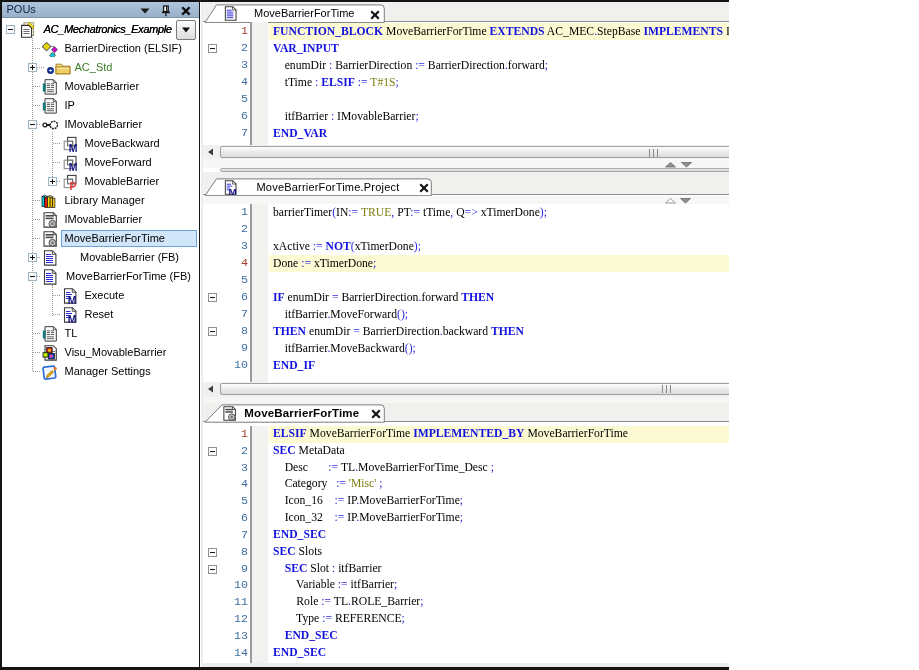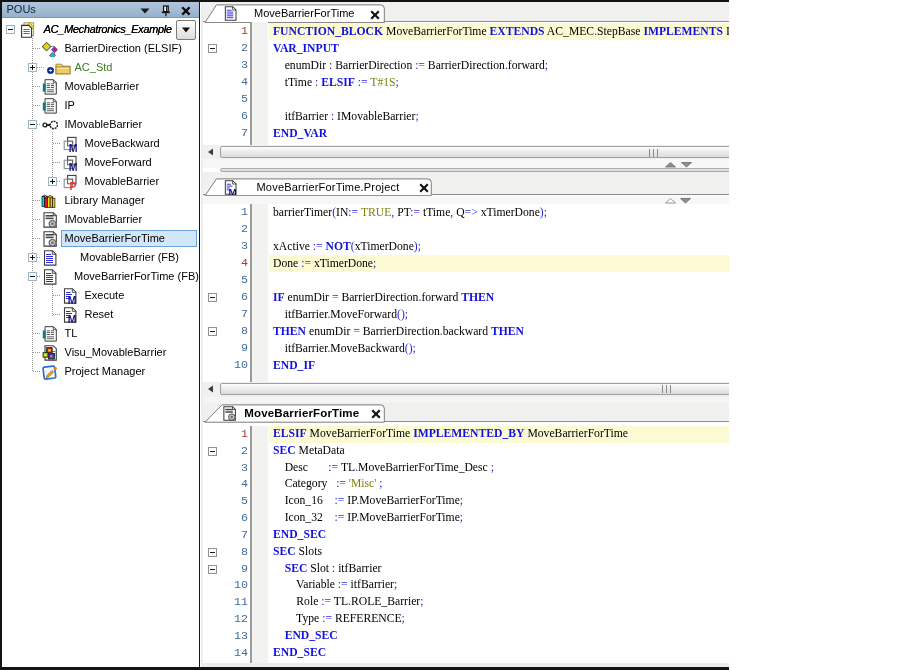--- a/index.html
+++ b/index.html
@@ -273,26 +273,26 @@
 <div class="tr" style="left:64.5px;top:77px">MovableBarrier</div>
 <div class="tr" style="left:64.5px;top:96px">IP</div>
 <div class="tr" style="left:64.5px;top:115px">IMovableBarrier</div>
 <div class="tr" style="left:84.5px;top:134px">MoveBackward</div>
 <div class="tr" style="left:84.5px;top:153px">MoveForward</div>
 <div class="tr" style="left:84.5px;top:172px">MovableBarrier</div>
 <div class="tr" style="left:64.5px;top:191px">Library Manager</div>
 <div class="tr" style="left:64.5px;top:210px">IMovableBarrier</div>
 <div class="tr" style="left:64.5px;top:229px">MoveBarrierForTime</div>
 <div class="tr" style="left:80px;top:248px">MovableBarrier (FB)</div>
-<div class="tr" style="left:74px;top:267px">MoveBarrierForTime (FB)</div>
+<div class="tr" style="left:66px;top:267px">MoveBarrierForTime (FB)</div>
 <div class="tr" style="left:84.5px;top:286px">Execute</div>
 <div class="tr" style="left:84.5px;top:305px">Reset</div>
 <div class="tr" style="left:64.5px;top:324px">TL</div>
 <div class="tr" style="left:64.5px;top:343px">Visu_MovableBarrier</div>
-<div class="tr" style="left:64.5px;top:362px">Project Manager</div>
+<div class="tr" style="left:64.5px;top:362px">Manager Settings</div>
 
 <div class="a" style="left:176px;top:19.5px;width:20px;height:20px;background:linear-gradient(#fefefe,#dcdcdc);border:1px solid #7a7a7a;border-radius:2px;box-sizing:border-box"></div>
 <svg class="a" style="left:182px;top:27px" width="9" height="6">
       <polygon points="0,0.5 8,0.5 4,5.5" fill="#111"></polygon>
     </svg>
 
 <div class="a" id="edbase" style="left:203px;top:2.2px;width:712px;height:665.2px;background:#fff"></div>
 
 <div class="a" style="left:203px;top:2.2px;width:712px;height:19px;background:#f0f0ee;border-bottom:1.2px solid #8c8c8c"></div>
 <svg class="a" style="left:203px;top:3.8px" width="186" height="19">

